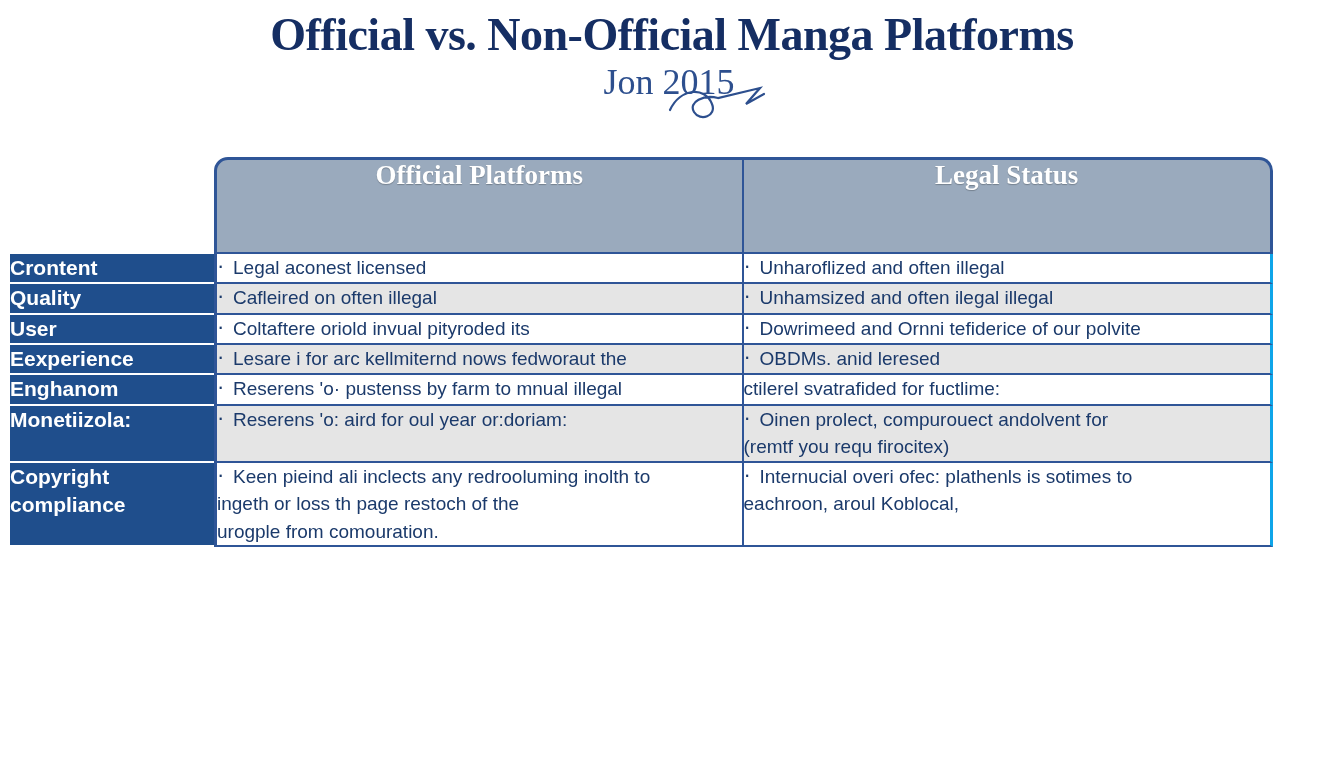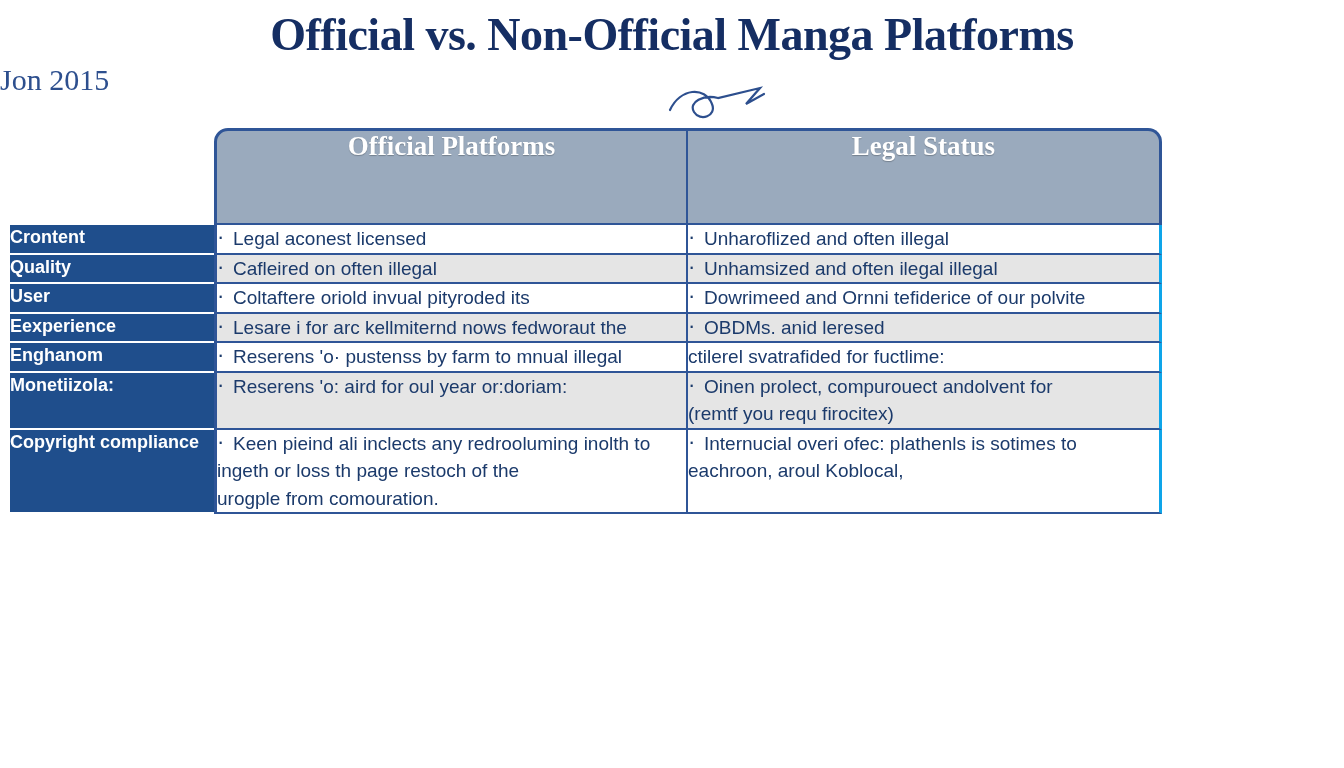--- a/index.html
+++ b/index.html
@@ -22,39 +22,40 @@
     text-align: center;
     font-family: "Liberation Serif", serif;
     font-weight: bold;
     font-size: 46px;
     color: #152e63;
     letter-spacing: -0.5px;
     margin: 10px 0 0 0;
     line-height: 1.1;
   }
   .subtitle {
-    text-align: left;
+    text-align: center;
     font-family: "Liberation Serif", serif;
-    font-size: 30px;
+    font-size: 36px;
     color: #2d4f8e;
     margin: 2px 6px 0 0;
     line-height: 1.1;
     position: relative;
   }
   .table-wrap {
     position: absolute;
     left: 10px;
     top: 118px;
     width: 1324px;
   }
   table.matrix {
     border-collapse: separate;
     border-spacing: 0;
-    width: 1152px;
+    width: 1263px;
     table-layout: fixed;
+    margin-top: 29px;
   }
   table.matrix td, table.matrix th {
     vertical-align: top;
     padding: 0;
   }
   .hdr-spacer {
     width: 204px;
     background: transparent;
     border: none;
   }
@@ -77,21 +78,21 @@
     border-right: 2px solid #2f5597;
   }
   .col-head.last {
     border-right: 3px solid #2f5597;
     border-top-right-radius: 14px;
   }
   .row-label {
     background: #1f4e8c;
     color: #ffffff;
     font-weight: bold;
-    font-size: 18px;
+    font-size: 21px;
     padding: 16px 14px 16px 22px;
     vertical-align: top;
     line-height: 1.35;
     border-bottom: 2px solid #ffffff;
   }
   .cell {
     font-size: 19px;
     color: #1b3a6b;
     padding: 16px 18px 16px 20px;
     line-height: 1.45;

